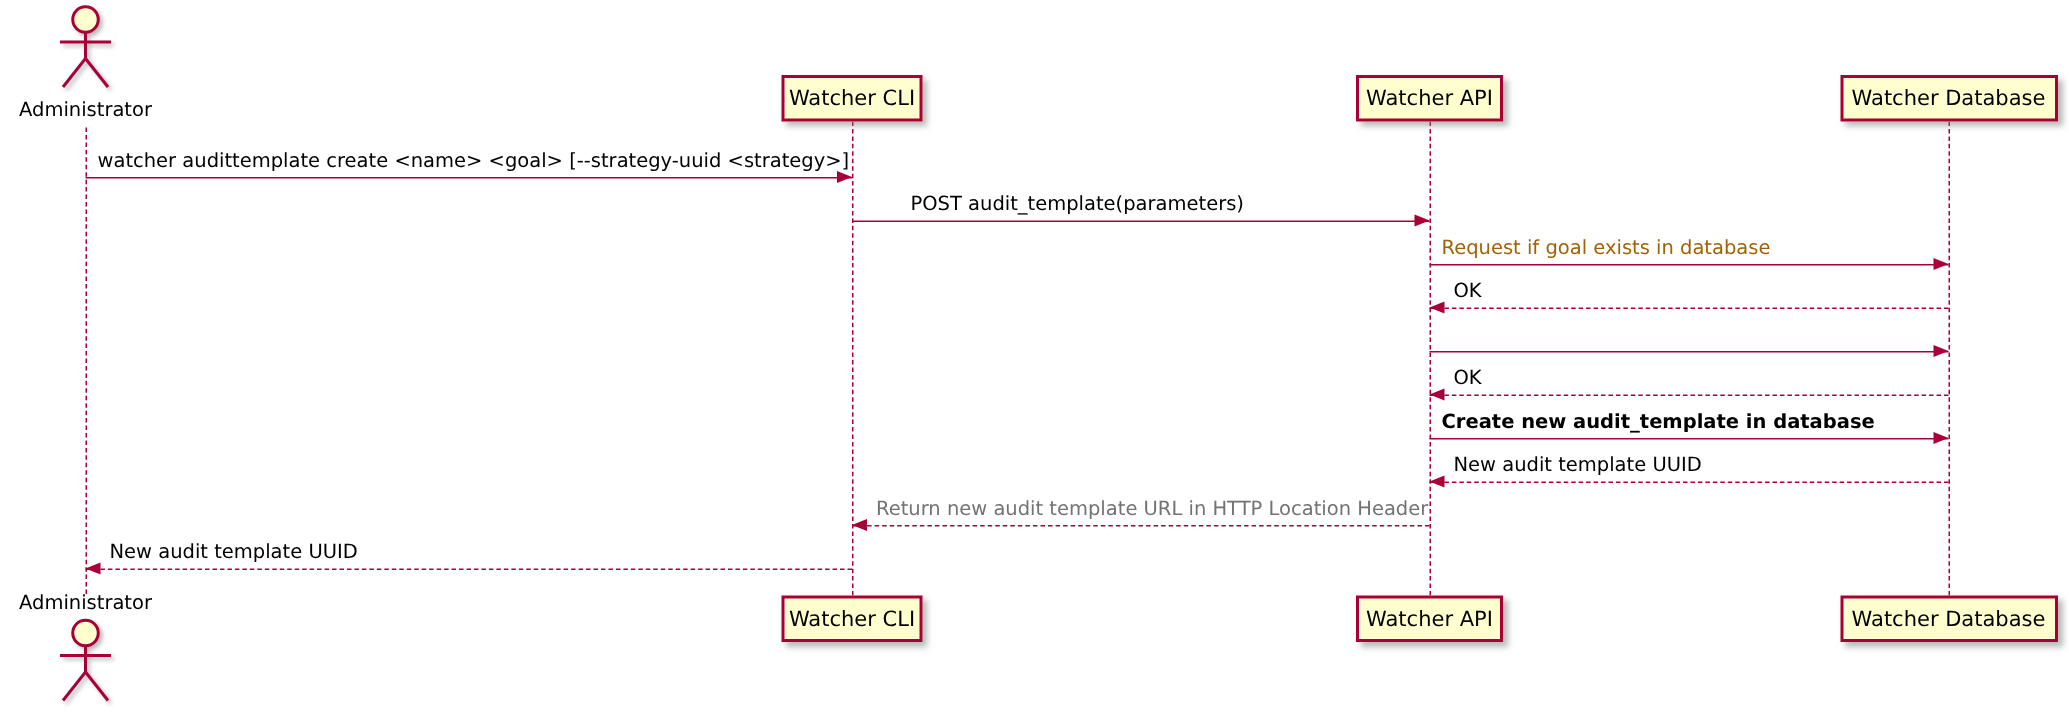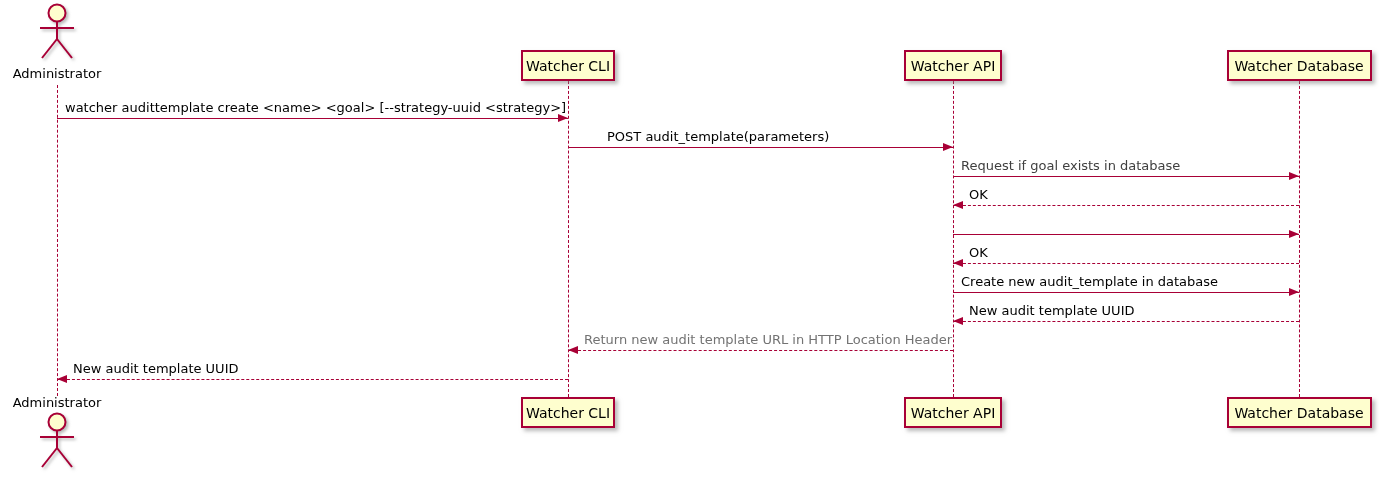--- a/index.html
+++ b/index.html
@@ -59,32 +59,32 @@
     <div class="pbox" style="left: 1226.5px; top: 50px; width: 145px; background: rgb(254, 254, 206); border-color: rgb(168, 0, 54); color: rgb(0, 0, 0);">Watcher Database</div>
     <div class="pbox" style="left: 1226.5px; top: 397px; width: 145px; background: rgb(254, 254, 206); border-color: rgb(168, 0, 54); color: rgb(0, 0, 0);">Watcher Database</div>
     <div class="msg-line solid" style="left: 57px; top: 118px; width: 511px; border-top-color: rgb(168, 0, 54);"></div>
     <div class="arrowhead right" style="left: 558px; top: 114px; border-left-color: rgb(168, 0, 54);"></div>
     <div class="msg-label" style="left: 65px; top: 100px; color: rgb(0, 0, 0);">watcher audittemplate create &lt;name&gt; &lt;goal&gt; [--strategy-uuid &lt;strategy&gt;]</div>
     <div class="msg-line solid" style="left: 568px; top: 147px; width: 385px; border-top-color: rgb(168, 0, 54);"></div>
     <div class="arrowhead right" style="left: 943px; top: 143px; border-left-color: rgb(168, 0, 54);"></div>
     <div class="msg-label" style="left: 576px; top: 129px; color: rgb(0, 0, 0); margin-left: 31px;">POST audit_template(parameters)</div>
     <div class="msg-line solid" style="left: 953px; top: 176px; width: 346px; border-top-color: rgb(168, 0, 54);"></div>
     <div class="arrowhead right" style="left: 1289px; top: 172px; border-left-color: rgb(168, 0, 54);"></div>
-    <div class="msg-label" style="left: 961px; top: 158px; color: #404040;">Request if goal exists in database</div>
+    <div class="msg-label" style="left: 961px; top: 158px; color: #a16207;">Request if goal exists in database</div>
     <div class="msg-line dashed" style="left: 953px; top: 205px; width: 346px; border-top-color: rgb(168, 0, 54);"></div>
     <div class="arrowhead left" style="left: 953px; top: 201px; border-right-color: rgb(168, 0, 54);"></div>
     <div class="msg-label" style="left: 969px; top: 187px; color: rgb(0, 0, 0);">OK</div>
     <div class="msg-line solid" style="left: 953px; top: 234px; width: 346px; border-top-color: rgb(168, 0, 54);"></div>
     <div class="arrowhead right" style="left: 1289px; top: 230px; border-left-color: rgb(168, 0, 54);"></div>
     <div class="msg-line dashed" style="left: 953px; top: 263px; width: 346px; border-top-color: rgb(168, 0, 54);"></div>
     <div class="arrowhead left" style="left: 953px; top: 259px; border-right-color: rgb(168, 0, 54);"></div>
     <div class="msg-label" style="left: 969px; top: 245px; color: rgb(0, 0, 0);">OK</div>
     <div class="msg-line solid" style="left: 953px; top: 292px; width: 346px; border-top-color: rgb(168, 0, 54);"></div>
     <div class="arrowhead right" style="left: 1289px; top: 288px; border-left-color: rgb(168, 0, 54);"></div>
-    <div class="msg-label" style="left: 961px; top: 274px; color: rgb(0, 0, 0);">Create new audit_template in database</div>
+    <div class="msg-label" style="left: 961px; top: 274px; color: rgb(0, 0, 0); font-weight: bold;">Create new audit_template in database</div>
     <div class="msg-line dashed" style="left: 953px; top: 321px; width: 346px; border-top-color: rgb(168, 0, 54);"></div>
     <div class="arrowhead left" style="left: 953px; top: 317px; border-right-color: rgb(168, 0, 54);"></div>
     <div class="msg-label" style="left: 969px; top: 303px; color: rgb(0, 0, 0);">New audit template UUID</div>
     <div class="msg-line dashed" style="left: 568px; top: 350px; width: 385px; border-top-color: rgb(168, 0, 54);"></div>
     <div class="arrowhead left" style="left: 568px; top: 346px; border-right-color: rgb(168, 0, 54);"></div>
     <div class="msg-label" style="left: 584px; top: 332px; color: #737373;">Return new audit template URL in HTTP Location Header</div>
     <div class="msg-line dashed" style="left: 57px; top: 379px; width: 511px; border-top-color: rgb(168, 0, 54);"></div>
     <div class="arrowhead left" style="left: 57px; top: 375px; border-right-color: rgb(168, 0, 54);"></div>
     <div class="msg-label" style="left: 73px; top: 361px; color: rgb(0, 0, 0);">New audit template UUID</div>
   </div>

